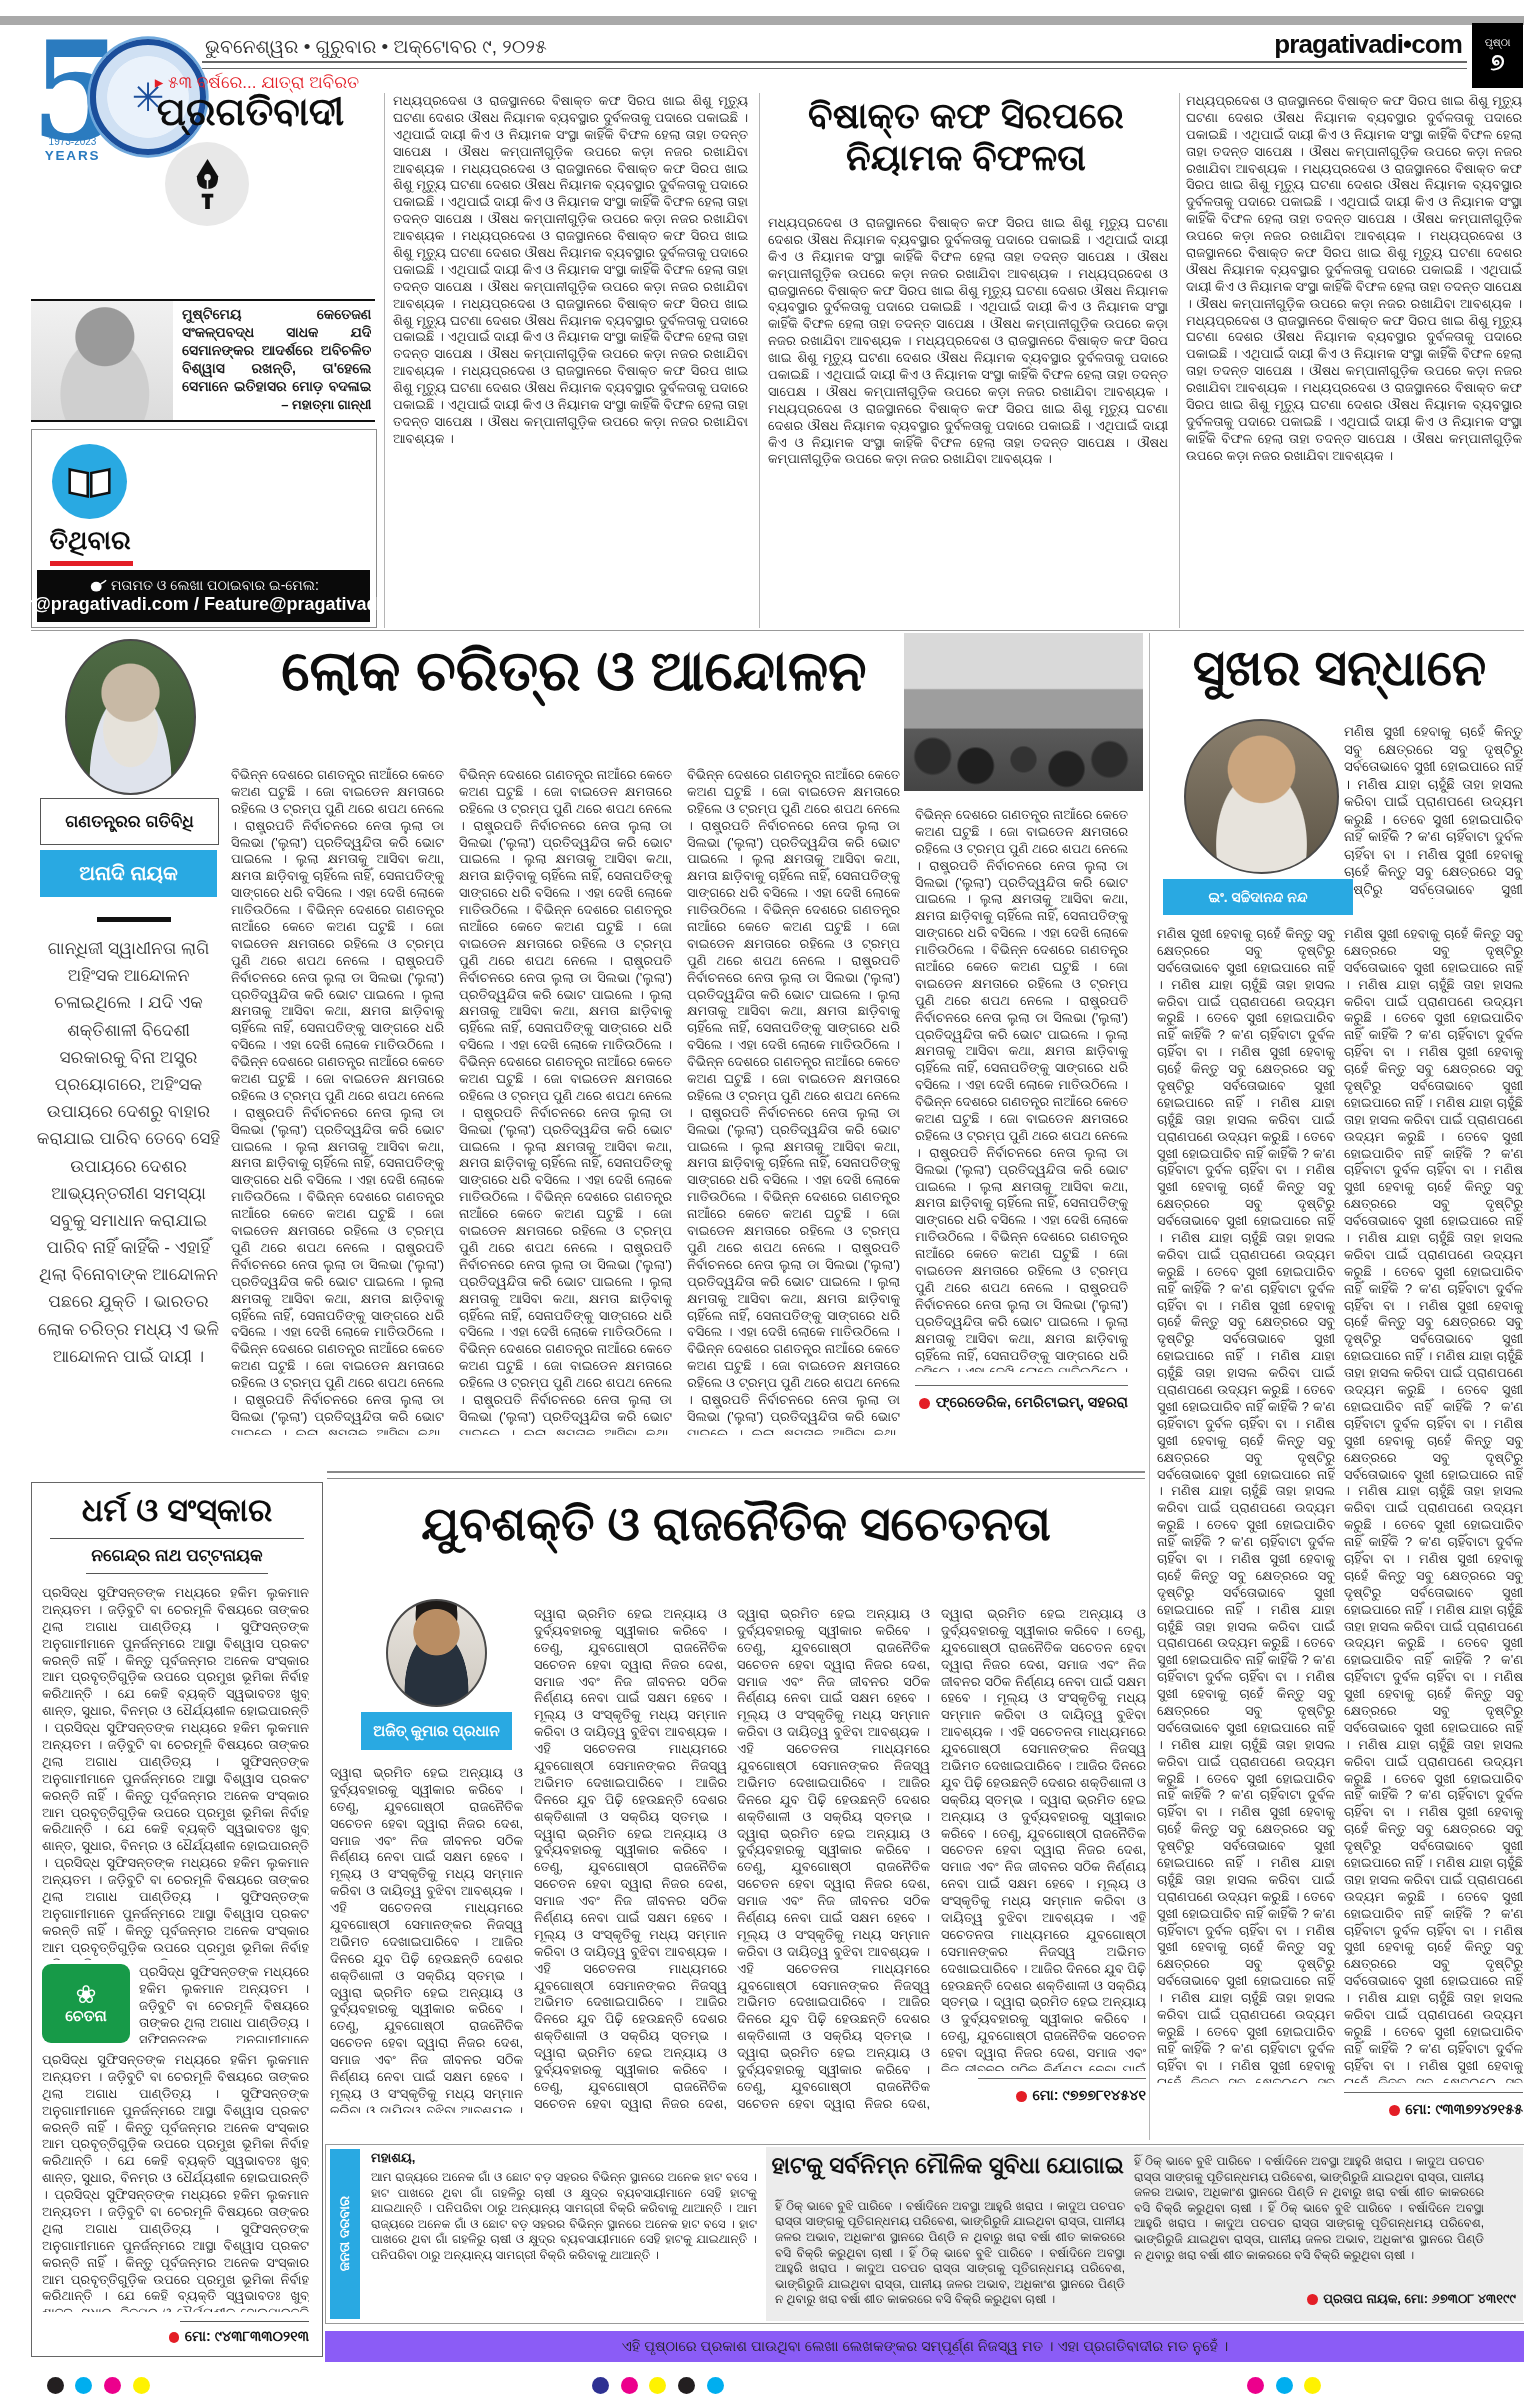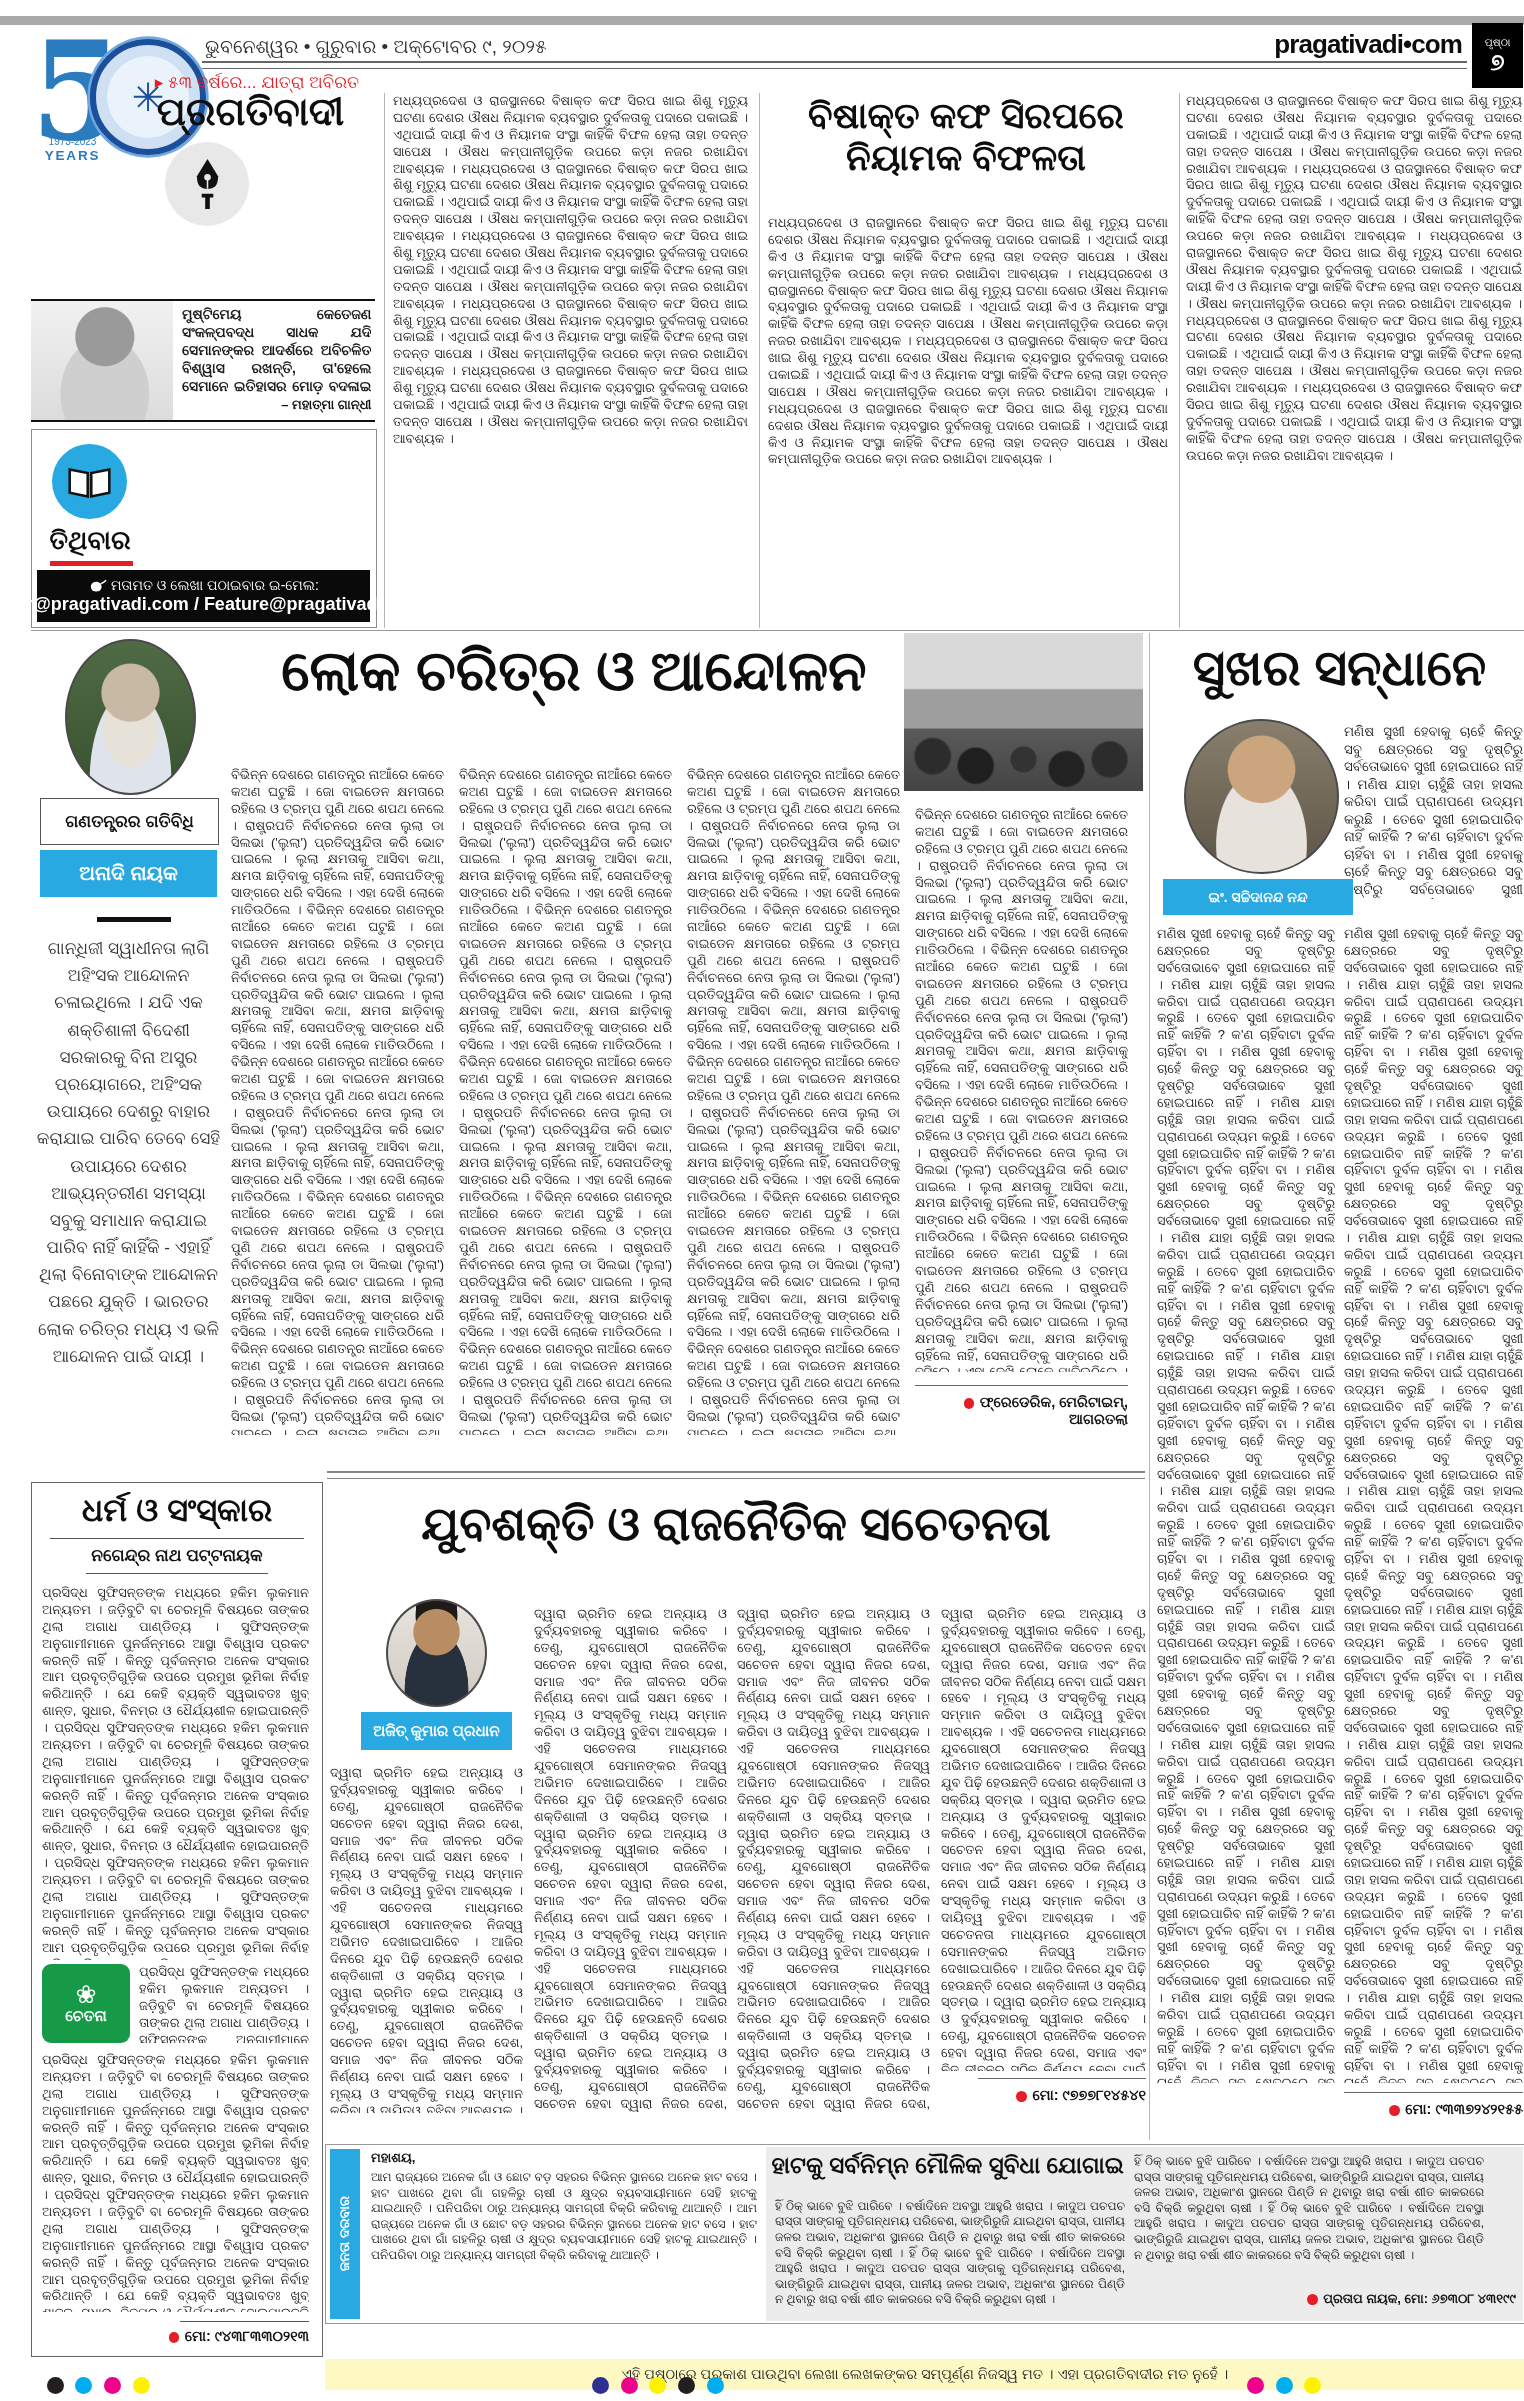--- a/index.html
+++ b/index.html
@@ -132,21 +132,21 @@
         radial-gradient(circle at 68% 86%,#222 0 8%,transparent 9%),
         radial-gradient(circle at 86% 80%,#2c2c2c 0 7%,transparent 8%),
         linear-gradient(#d9d9d9 0 35%,#9e9e9e 36% 60%,#5a5a5a 61%,#444);"></div>
 
   <div class="abs body-text" style="left:231px;top:767px;width:213px;height:668px;">ବିଭିନ୍ନ ଦେଶରେ ଗଣତନ୍ତ୍ର ନାଆଁରେ କେତେ କଅଣ ଘଟୁଛି । ଜୋ ବାଇଡେନ କ୍ଷମତାରେ ରହିଲେ ଓ ଟ୍ରମ୍ପ ପୁଣି ଥରେ ଶପଥ ନେଲେ । ରାଷ୍ଟ୍ରପତି ନିର୍ବାଚନରେ ନେତା ଲୁଲା ଡା ସିଲଭା ('ଲୁଲା') ପ୍ରତିଦ୍ୱନ୍ଦିତା କରି ଭୋଟ ପାଇଲେ । ଲୁଲା କ୍ଷମତାକୁ ଆସିବା କଥା, କ୍ଷମତା ଛାଡ଼ିବାକୁ ଚାହିଁଲେ ନାହିଁ, ସେନାପତିଙ୍କୁ ସାଙ୍ଗରେ ଧରି ବସିଲେ । ଏହା ଦେଖି ଲୋକେ ମାତିଉଠିଲେ । ବିଭିନ୍ନ ଦେଶରେ ଗଣତନ୍ତ୍ର ନାଆଁରେ କେତେ କଅଣ ଘଟୁଛି । ଜୋ ବାଇଡେନ କ୍ଷମତାରେ ରହିଲେ ଓ ଟ୍ରମ୍ପ ପୁଣି ଥରେ ଶପଥ ନେଲେ । ରାଷ୍ଟ୍ରପତି ନିର୍ବାଚନରେ ନେତା ଲୁଲା ଡା ସିଲଭା ('ଲୁଲା') ପ୍ରତିଦ୍ୱନ୍ଦିତା କରି ଭୋଟ ପାଇଲେ । ଲୁଲା କ୍ଷମତାକୁ ଆସିବା କଥା, କ୍ଷମତା ଛାଡ଼ିବାକୁ ଚାହିଁଲେ ନାହିଁ, ସେନାପତିଙ୍କୁ ସାଙ୍ଗରେ ଧରି ବସିଲେ । ଏହା ଦେଖି ଲୋକେ ମାତିଉଠିଲେ । ବିଭିନ୍ନ ଦେଶରେ ଗଣତନ୍ତ୍ର ନାଆଁରେ କେତେ କଅଣ ଘଟୁଛି । ଜୋ ବାଇଡେନ କ୍ଷମତାରେ ରହିଲେ ଓ ଟ୍ରମ୍ପ ପୁଣି ଥରେ ଶପଥ ନେଲେ । ରାଷ୍ଟ୍ରପତି ନିର୍ବାଚନରେ ନେତା ଲୁଲା ଡା ସିଲଭା ('ଲୁଲା') ପ୍ରତିଦ୍ୱନ୍ଦିତା କରି ଭୋଟ ପାଇଲେ । ଲୁଲା କ୍ଷମତାକୁ ଆସିବା କଥା, କ୍ଷମତା ଛାଡ଼ିବାକୁ ଚାହିଁଲେ ନାହିଁ, ସେନାପତିଙ୍କୁ ସାଙ୍ଗରେ ଧରି ବସିଲେ । ଏହା ଦେଖି ଲୋକେ ମାତିଉଠିଲେ । ବିଭିନ୍ନ ଦେଶରେ ଗଣତନ୍ତ୍ର ନାଆଁରେ କେତେ କଅଣ ଘଟୁଛି । ଜୋ ବାଇଡେନ କ୍ଷମତାରେ ରହିଲେ ଓ ଟ୍ରମ୍ପ ପୁଣି ଥରେ ଶପଥ ନେଲେ । ରାଷ୍ଟ୍ରପତି ନିର୍ବାଚନରେ ନେତା ଲୁଲା ଡା ସିଲଭା ('ଲୁଲା') ପ୍ରତିଦ୍ୱନ୍ଦିତା କରି ଭୋଟ ପାଇଲେ । ଲୁଲା କ୍ଷମତାକୁ ଆସିବା କଥା, କ୍ଷମତା ଛାଡ଼ିବାକୁ ଚାହିଁଲେ ନାହିଁ, ସେନାପତିଙ୍କୁ ସାଙ୍ଗରେ ଧରି ବସିଲେ । ଏହା ଦେଖି ଲୋକେ ମାତିଉଠିଲେ । ବିଭିନ୍ନ ଦେଶରେ ଗଣତନ୍ତ୍ର ନାଆଁରେ କେତେ କଅଣ ଘଟୁଛି । ଜୋ ବାଇଡେନ କ୍ଷମତାରେ ରହିଲେ ଓ ଟ୍ରମ୍ପ ପୁଣି ଥରେ ଶପଥ ନେଲେ । ରାଷ୍ଟ୍ରପତି ନିର୍ବାଚନରେ ନେତା ଲୁଲା ଡା ସିଲଭା ('ଲୁଲା') ପ୍ରତିଦ୍ୱନ୍ଦିତା କରି ଭୋଟ ପାଇଲେ । ଲୁଲା କ୍ଷମତାକୁ ଆସିବା କଥା, କ୍ଷମତା ଛାଡ଼ିବାକୁ ଚାହିଁଲେ ନାହିଁ, ସେନାପତିଙ୍କୁ ସାଙ୍ଗରେ ଧରି ବସିଲେ । ଏହା ଦେଖି ଲୋକେ ମାତିଉଠିଲେ । ବିଭିନ୍ନ ଦେଶରେ ଗଣତନ୍ତ୍ର ନାଆଁରେ କେତେ କଅଣ ଘଟୁଛି । ଜୋ ବାଇଡେନ କ୍ଷମତାରେ ରହିଲେ ଓ ଟ୍ରମ୍ପ ପୁଣି ଥରେ ଶପଥ ନେଲେ । ରାଷ୍ଟ୍ରପତି ନିର୍ବାଚନରେ ନେତା ଲୁଲା ଡା ସିଲଭା ('ଲୁଲା') ପ୍ରତିଦ୍ୱନ୍ଦିତା କରି ଭୋଟ ପାଇଲେ । ଲୁଲା କ୍ଷମତାକୁ ଆସିବା କଥା, କ୍ଷମତା ଛାଡ଼ିବାକୁ ଚାହିଁଲେ ନାହିଁ, ସେନାପତିଙ୍କୁ ସାଙ୍ଗରେ ଧରି ବସିଲେ । ଏହା ଦେଖି ଲୋକେ ମାତିଉଠିଲେ ।</div>
   <div class="abs body-text" style="left:459px;top:767px;width:213px;height:668px;">ବିଭିନ୍ନ ଦେଶରେ ଗଣତନ୍ତ୍ର ନାଆଁରେ କେତେ କଅଣ ଘଟୁଛି । ଜୋ ବାଇଡେନ କ୍ଷମତାରେ ରହିଲେ ଓ ଟ୍ରମ୍ପ ପୁଣି ଥରେ ଶପଥ ନେଲେ । ରାଷ୍ଟ୍ରପତି ନିର୍ବାଚନରେ ନେତା ଲୁଲା ଡା ସିଲଭା ('ଲୁଲା') ପ୍ରତିଦ୍ୱନ୍ଦିତା କରି ଭୋଟ ପାଇଲେ । ଲୁଲା କ୍ଷମତାକୁ ଆସିବା କଥା, କ୍ଷମତା ଛାଡ଼ିବାକୁ ଚାହିଁଲେ ନାହିଁ, ସେନାପତିଙ୍କୁ ସାଙ୍ଗରେ ଧରି ବସିଲେ । ଏହା ଦେଖି ଲୋକେ ମାତିଉଠିଲେ । ବିଭିନ୍ନ ଦେଶରେ ଗଣତନ୍ତ୍ର ନାଆଁରେ କେତେ କଅଣ ଘଟୁଛି । ଜୋ ବାଇଡେନ କ୍ଷମତାରେ ରହିଲେ ଓ ଟ୍ରମ୍ପ ପୁଣି ଥରେ ଶପଥ ନେଲେ । ରାଷ୍ଟ୍ରପତି ନିର୍ବାଚନରେ ନେତା ଲୁଲା ଡା ସିଲଭା ('ଲୁଲା') ପ୍ରତିଦ୍ୱନ୍ଦିତା କରି ଭୋଟ ପାଇଲେ । ଲୁଲା କ୍ଷମତାକୁ ଆସିବା କଥା, କ୍ଷମତା ଛାଡ଼ିବାକୁ ଚାହିଁଲେ ନାହିଁ, ସେନାପତିଙ୍କୁ ସାଙ୍ଗରେ ଧରି ବସିଲେ । ଏହା ଦେଖି ଲୋକେ ମାତିଉଠିଲେ । ବିଭିନ୍ନ ଦେଶରେ ଗଣତନ୍ତ୍ର ନାଆଁରେ କେତେ କଅଣ ଘଟୁଛି । ଜୋ ବାଇଡେନ କ୍ଷମତାରେ ରହିଲେ ଓ ଟ୍ରମ୍ପ ପୁଣି ଥରେ ଶପଥ ନେଲେ । ରାଷ୍ଟ୍ରପତି ନିର୍ବାଚନରେ ନେତା ଲୁଲା ଡା ସିଲଭା ('ଲୁଲା') ପ୍ରତିଦ୍ୱନ୍ଦିତା କରି ଭୋଟ ପାଇଲେ । ଲୁଲା କ୍ଷମତାକୁ ଆସିବା କଥା, କ୍ଷମତା ଛାଡ଼ିବାକୁ ଚାହିଁଲେ ନାହିଁ, ସେନାପତିଙ୍କୁ ସାଙ୍ଗରେ ଧରି ବସିଲେ । ଏହା ଦେଖି ଲୋକେ ମାତିଉଠିଲେ । ବିଭିନ୍ନ ଦେଶରେ ଗଣତନ୍ତ୍ର ନାଆଁରେ କେତେ କଅଣ ଘଟୁଛି । ଜୋ ବାଇଡେନ କ୍ଷମତାରେ ରହିଲେ ଓ ଟ୍ରମ୍ପ ପୁଣି ଥରେ ଶପଥ ନେଲେ । ରାଷ୍ଟ୍ରପତି ନିର୍ବାଚନରେ ନେତା ଲୁଲା ଡା ସିଲଭା ('ଲୁଲା') ପ୍ରତିଦ୍ୱନ୍ଦିତା କରି ଭୋଟ ପାଇଲେ । ଲୁଲା କ୍ଷମତାକୁ ଆସିବା କଥା, କ୍ଷମତା ଛାଡ଼ିବାକୁ ଚାହିଁଲେ ନାହିଁ, ସେନାପତିଙ୍କୁ ସାଙ୍ଗରେ ଧରି ବସିଲେ । ଏହା ଦେଖି ଲୋକେ ମାତିଉଠିଲେ । ବିଭିନ୍ନ ଦେଶରେ ଗଣତନ୍ତ୍ର ନାଆଁରେ କେତେ କଅଣ ଘଟୁଛି । ଜୋ ବାଇଡେନ କ୍ଷମତାରେ ରହିଲେ ଓ ଟ୍ରମ୍ପ ପୁଣି ଥରେ ଶପଥ ନେଲେ । ରାଷ୍ଟ୍ରପତି ନିର୍ବାଚନରେ ନେତା ଲୁଲା ଡା ସିଲଭା ('ଲୁଲା') ପ୍ରତିଦ୍ୱନ୍ଦିତା କରି ଭୋଟ ପାଇଲେ । ଲୁଲା କ୍ଷମତାକୁ ଆସିବା କଥା, କ୍ଷମତା ଛାଡ଼ିବାକୁ ଚାହିଁଲେ ନାହିଁ, ସେନାପତିଙ୍କୁ ସାଙ୍ଗରେ ଧରି ବସିଲେ । ଏହା ଦେଖି ଲୋକେ ମାତିଉଠିଲେ । ବିଭିନ୍ନ ଦେଶରେ ଗଣତନ୍ତ୍ର ନାଆଁରେ କେତେ କଅଣ ଘଟୁଛି । ଜୋ ବାଇଡେନ କ୍ଷମତାରେ ରହିଲେ ଓ ଟ୍ରମ୍ପ ପୁଣି ଥରେ ଶପଥ ନେଲେ । ରାଷ୍ଟ୍ରପତି ନିର୍ବାଚନରେ ନେତା ଲୁଲା ଡା ସିଲଭା ('ଲୁଲା') ପ୍ରତିଦ୍ୱନ୍ଦିତା କରି ଭୋଟ ପାଇଲେ । ଲୁଲା କ୍ଷମତାକୁ ଆସିବା କଥା, କ୍ଷମତା ଛାଡ଼ିବାକୁ ଚାହିଁଲେ ନାହିଁ, ସେନାପତିଙ୍କୁ ସାଙ୍ଗରେ ଧରି ବସିଲେ । ଏହା ଦେଖି ଲୋକେ ମାତିଉଠିଲେ ।</div>
   <div class="abs body-text" style="left:687px;top:767px;width:213px;height:668px;">ବିଭିନ୍ନ ଦେଶରେ ଗଣତନ୍ତ୍ର ନାଆଁରେ କେତେ କଅଣ ଘଟୁଛି । ଜୋ ବାଇଡେନ କ୍ଷମତାରେ ରହିଲେ ଓ ଟ୍ରମ୍ପ ପୁଣି ଥରେ ଶପଥ ନେଲେ । ରାଷ୍ଟ୍ରପତି ନିର୍ବାଚନରେ ନେତା ଲୁଲା ଡା ସିଲଭା ('ଲୁଲା') ପ୍ରତିଦ୍ୱନ୍ଦିତା କରି ଭୋଟ ପାଇଲେ । ଲୁଲା କ୍ଷମତାକୁ ଆସିବା କଥା, କ୍ଷମତା ଛାଡ଼ିବାକୁ ଚାହିଁଲେ ନାହିଁ, ସେନାପତିଙ୍କୁ ସାଙ୍ଗରେ ଧରି ବସିଲେ । ଏହା ଦେଖି ଲୋକେ ମାତିଉଠିଲେ । ବିଭିନ୍ନ ଦେଶରେ ଗଣତନ୍ତ୍ର ନାଆଁରେ କେତେ କଅଣ ଘଟୁଛି । ଜୋ ବାଇଡେନ କ୍ଷମତାରେ ରହିଲେ ଓ ଟ୍ରମ୍ପ ପୁଣି ଥରେ ଶପଥ ନେଲେ । ରାଷ୍ଟ୍ରପତି ନିର୍ବାଚନରେ ନେତା ଲୁଲା ଡା ସିଲଭା ('ଲୁଲା') ପ୍ରତିଦ୍ୱନ୍ଦିତା କରି ଭୋଟ ପାଇଲେ । ଲୁଲା କ୍ଷମତାକୁ ଆସିବା କଥା, କ୍ଷମତା ଛାଡ଼ିବାକୁ ଚାହିଁଲେ ନାହିଁ, ସେନାପତିଙ୍କୁ ସାଙ୍ଗରେ ଧରି ବସିଲେ । ଏହା ଦେଖି ଲୋକେ ମାତିଉଠିଲେ । ବିଭିନ୍ନ ଦେଶରେ ଗଣତନ୍ତ୍ର ନାଆଁରେ କେତେ କଅଣ ଘଟୁଛି । ଜୋ ବାଇଡେନ କ୍ଷମତାରେ ରହିଲେ ଓ ଟ୍ରମ୍ପ ପୁଣି ଥରେ ଶପଥ ନେଲେ । ରାଷ୍ଟ୍ରପତି ନିର୍ବାଚନରେ ନେତା ଲୁଲା ଡା ସିଲଭା ('ଲୁଲା') ପ୍ରତିଦ୍ୱନ୍ଦିତା କରି ଭୋଟ ପାଇଲେ । ଲୁଲା କ୍ଷମତାକୁ ଆସିବା କଥା, କ୍ଷମତା ଛାଡ଼ିବାକୁ ଚାହିଁଲେ ନାହିଁ, ସେନାପତିଙ୍କୁ ସାଙ୍ଗରେ ଧରି ବସିଲେ । ଏହା ଦେଖି ଲୋକେ ମାତିଉଠିଲେ । ବିଭିନ୍ନ ଦେଶରେ ଗଣତନ୍ତ୍ର ନାଆଁରେ କେତେ କଅଣ ଘଟୁଛି । ଜୋ ବାଇଡେନ କ୍ଷମତାରେ ରହିଲେ ଓ ଟ୍ରମ୍ପ ପୁଣି ଥରେ ଶପଥ ନେଲେ । ରାଷ୍ଟ୍ରପତି ନିର୍ବାଚନରେ ନେତା ଲୁଲା ଡା ସିଲଭା ('ଲୁଲା') ପ୍ରତିଦ୍ୱନ୍ଦିତା କରି ଭୋଟ ପାଇଲେ । ଲୁଲା କ୍ଷମତାକୁ ଆସିବା କଥା, କ୍ଷମତା ଛାଡ଼ିବାକୁ ଚାହିଁଲେ ନାହିଁ, ସେନାପତିଙ୍କୁ ସାଙ୍ଗରେ ଧରି ବସିଲେ । ଏହା ଦେଖି ଲୋକେ ମାତିଉଠିଲେ । ବିଭିନ୍ନ ଦେଶରେ ଗଣତନ୍ତ୍ର ନାଆଁରେ କେତେ କଅଣ ଘଟୁଛି । ଜୋ ବାଇଡେନ କ୍ଷମତାରେ ରହିଲେ ଓ ଟ୍ରମ୍ପ ପୁଣି ଥରେ ଶପଥ ନେଲେ । ରାଷ୍ଟ୍ରପତି ନିର୍ବାଚନରେ ନେତା ଲୁଲା ଡା ସିଲଭା ('ଲୁଲା') ପ୍ରତିଦ୍ୱନ୍ଦିତା କରି ଭୋଟ ପାଇଲେ । ଲୁଲା କ୍ଷମତାକୁ ଆସିବା କଥା, କ୍ଷମତା ଛାଡ଼ିବାକୁ ଚାହିଁଲେ ନାହିଁ, ସେନାପତିଙ୍କୁ ସାଙ୍ଗରେ ଧରି ବସିଲେ । ଏହା ଦେଖି ଲୋକେ ମାତିଉଠିଲେ । ବିଭିନ୍ନ ଦେଶରେ ଗଣତନ୍ତ୍ର ନାଆଁରେ କେତେ କଅଣ ଘଟୁଛି । ଜୋ ବାଇଡେନ କ୍ଷମତାରେ ରହିଲେ ଓ ଟ୍ରମ୍ପ ପୁଣି ଥରେ ଶପଥ ନେଲେ । ରାଷ୍ଟ୍ରପତି ନିର୍ବାଚନରେ ନେତା ଲୁଲା ଡା ସିଲଭା ('ଲୁଲା') ପ୍ରତିଦ୍ୱନ୍ଦିତା କରି ଭୋଟ ପାଇଲେ । ଲୁଲା କ୍ଷମତାକୁ ଆସିବା କଥା, କ୍ଷମତା ଛାଡ଼ିବାକୁ ଚାହିଁଲେ ନାହିଁ, ସେନାପତିଙ୍କୁ ସାଙ୍ଗରେ ଧରି ବସିଲେ । ଏହା ଦେଖି ଲୋକେ ମାତିଉଠିଲେ ।</div>
   <div class="abs body-text" style="left:915px;top:807px;width:213px;height:565px;">ବିଭିନ୍ନ ଦେଶରେ ଗଣତନ୍ତ୍ର ନାଆଁରେ କେତେ କଅଣ ଘଟୁଛି । ଜୋ ବାଇଡେନ କ୍ଷମତାରେ ରହିଲେ ଓ ଟ୍ରମ୍ପ ପୁଣି ଥରେ ଶପଥ ନେଲେ । ରାଷ୍ଟ୍ରପତି ନିର୍ବାଚନରେ ନେତା ଲୁଲା ଡା ସିଲଭା ('ଲୁଲା') ପ୍ରତିଦ୍ୱନ୍ଦିତା କରି ଭୋଟ ପାଇଲେ । ଲୁଲା କ୍ଷମତାକୁ ଆସିବା କଥା, କ୍ଷମତା ଛାଡ଼ିବାକୁ ଚାହିଁଲେ ନାହିଁ, ସେନାପତିଙ୍କୁ ସାଙ୍ଗରେ ଧରି ବସିଲେ । ଏହା ଦେଖି ଲୋକେ ମାତିଉଠିଲେ । ବିଭିନ୍ନ ଦେଶରେ ଗଣତନ୍ତ୍ର ନାଆଁରେ କେତେ କଅଣ ଘଟୁଛି । ଜୋ ବାଇଡେନ କ୍ଷମତାରେ ରହିଲେ ଓ ଟ୍ରମ୍ପ ପୁଣି ଥରେ ଶପଥ ନେଲେ । ରାଷ୍ଟ୍ରପତି ନିର୍ବାଚନରେ ନେତା ଲୁଲା ଡା ସିଲଭା ('ଲୁଲା') ପ୍ରତିଦ୍ୱନ୍ଦିତା କରି ଭୋଟ ପାଇଲେ । ଲୁଲା କ୍ଷମତାକୁ ଆସିବା କଥା, କ୍ଷମତା ଛାଡ଼ିବାକୁ ଚାହିଁଲେ ନାହିଁ, ସେନାପତିଙ୍କୁ ସାଙ୍ଗରେ ଧରି ବସିଲେ । ଏହା ଦେଖି ଲୋକେ ମାତିଉଠିଲେ । ବିଭିନ୍ନ ଦେଶରେ ଗଣତନ୍ତ୍ର ନାଆଁରେ କେତେ କଅଣ ଘଟୁଛି । ଜୋ ବାଇଡେନ କ୍ଷମତାରେ ରହିଲେ ଓ ଟ୍ରମ୍ପ ପୁଣି ଥରେ ଶପଥ ନେଲେ । ରାଷ୍ଟ୍ରପତି ନିର୍ବାଚନରେ ନେତା ଲୁଲା ଡା ସିଲଭା ('ଲୁଲା') ପ୍ରତିଦ୍ୱନ୍ଦିତା କରି ଭୋଟ ପାଇଲେ । ଲୁଲା କ୍ଷମତାକୁ ଆସିବା କଥା, କ୍ଷମତା ଛାଡ଼ିବାକୁ ଚାହିଁଲେ ନାହିଁ, ସେନାପତିଙ୍କୁ ସାଙ୍ଗରେ ଧରି ବସିଲେ । ଏହା ଦେଖି ଲୋକେ ମାତିଉଠିଲେ । ବିଭିନ୍ନ ଦେଶରେ ଗଣତନ୍ତ୍ର ନାଆଁରେ କେତେ କଅଣ ଘଟୁଛି । ଜୋ ବାଇଡେନ କ୍ଷମତାରେ ରହିଲେ ଓ ଟ୍ରମ୍ପ ପୁଣି ଥରେ ଶପଥ ନେଲେ । ରାଷ୍ଟ୍ରପତି ନିର୍ବାଚନରେ ନେତା ଲୁଲା ଡା ସିଲଭା ('ଲୁଲା') ପ୍ରତିଦ୍ୱନ୍ଦିତା କରି ଭୋଟ ପାଇଲେ । ଲୁଲା କ୍ଷମତାକୁ ଆସିବା କଥା, କ୍ଷମତା ଛାଡ଼ିବାକୁ ଚାହିଁଲେ ନାହିଁ, ସେନାପତିଙ୍କୁ ସାଙ୍ଗରେ ଧରି ବସିଲେ । ଏହା ଦେଖି ଲୋକେ ମାତିଉଠିଲେ । ବିଭିନ୍ନ ଦେଶରେ ଗଣତନ୍ତ୍ର ନାଆଁରେ କେତେ କଅଣ ଘଟୁଛି । ଜୋ ବାଇଡେନ କ୍ଷମତାରେ ରହିଲେ ଓ ଟ୍ରମ୍ପ ପୁଣି ଥରେ ଶପଥ ନେଲେ । ରାଷ୍ଟ୍ରପତି ନିର୍ବାଚନରେ ନେତା ଲୁଲା ଡା ସିଲଭା ('ଲୁଲା') ପ୍ରତିଦ୍ୱନ୍ଦିତା କରି ଭୋଟ ପାଇଲେ । ଲୁଲା କ୍ଷମତାକୁ ଆସିବା କଥା, କ୍ଷମତା ଛାଡ଼ିବାକୁ ଚାହିଁଲେ ନାହିଁ, ସେନାପତିଙ୍କୁ ସାଙ୍ଗରେ ଧରି ବସିଲେ । ଏହା ଦେଖି ଲୋକେ ମାତିଉଠିଲେ ।</div>
   <div class="abs hline" style="left:915px;top:1385px;width:213px;"></div>
   <div class="abs" style="left:915px;top:1394px;width:213px;height:48px;text-align:right;font-weight:bold;font-size:14.4px;overflow:hidden;">
-    <span class="red-dot"></span><span>ଫ୍ରେଡେରିକ, ମେରିଟାଇମ୍, ଆଗରତଲା</span>
+    <span class="red-dot"></span><span>ଫ୍ରେଡେରିକ, ମେରିଟାଇମ୍, ସହରରା</span>
   </div>
 
   <div class="abs vline" style="left:1149px;top:633px;height:1507px;"></div>
 
   <div class="abs headline" style="left:1157px;top:639px;width:365px;height:83px;font-size:50px;white-space:nowrap;">ସୁଖର ସନ୍ଧାନେ</div>
 
   <div class="abs oval" style="left:1184px;top:719px;width:151px;height:151px;background:
         radial-gradient(circle at 50% 32%,#caa57e 0 26%,transparent 27%),
         radial-gradient(ellipse at 50% 82%,#e7e3dc 0 42%,transparent 43%),
         linear-gradient(#8a7f6d,#5c5446);"></div>
@@ -216,21 +216,21 @@
     <div class="abs" style="left:440px;top:1.8px;width:757px;height:174px;background:#ececec;">
       <div class="abs headline" style="left:5.4px;top:5.4px;width:354px;height:39px;font-size:23px;white-space:nowrap;">ହାଟକୁ ସର୍ବନିମ୍ନ ମୌଳିକ ସୁବିଧା ଯୋଗାଇ ଦିଆଯାଉ</div>
       <div class="abs small-text" style="left:9px;top:52px;width:350px;height:115px;">ହିଁ ଠିକ୍ ଭାବେ ବୁଝି ପାରିବେ । ବର୍ଷାଦିନେ ଅବସ୍ଥା ଆହୁରି ଖରାପ । କାଦୁଅ ପଚପଚ ରାସ୍ତା ସାଙ୍ଗକୁ ପୂତିଗନ୍ଧମୟ ପରିବେଶ, ଭାଙ୍ଗିରୁଜି ଯାଇଥିବା ରାସ୍ତା, ପାନୀୟ ଜଳର ଅଭାବ, ଅଧିକାଂଶ ସ୍ଥାନରେ ପିଣ୍ଡି ନ ଥିବାରୁ ଖରା ବର୍ଷା ଶୀତ କାକରରେ ବସି ବିକ୍ରି କରୁଥିବା ଚାଷୀ । ହିଁ ଠିକ୍ ଭାବେ ବୁଝି ପାରିବେ । ବର୍ଷାଦିନେ ଅବସ୍ଥା ଆହୁରି ଖରାପ । କାଦୁଅ ପଚପଚ ରାସ୍ତା ସାଙ୍ଗକୁ ପୂତିଗନ୍ଧମୟ ପରିବେଶ, ଭାଙ୍ଗିରୁଜି ଯାଇଥିବା ରାସ୍ତା, ପାନୀୟ ଜଳର ଅଭାବ, ଅଧିକାଂଶ ସ୍ଥାନରେ ପିଣ୍ଡି ନ ଥିବାରୁ ଖରା ବର୍ଷା ଶୀତ କାକରରେ ବସି ବିକ୍ରି କରୁଥିବା ଚାଷୀ ।</div>
       <div class="abs small-text" style="left:368px;top:7.2px;width:350px;height:129px;">ହିଁ ଠିକ୍ ଭାବେ ବୁଝି ପାରିବେ । ବର୍ଷାଦିନେ ଅବସ୍ଥା ଆହୁରି ଖରାପ । କାଦୁଅ ପଚପଚ ରାସ୍ତା ସାଙ୍ଗକୁ ପୂତିଗନ୍ଧମୟ ପରିବେଶ, ଭାଙ୍ଗିରୁଜି ଯାଇଥିବା ରାସ୍ତା, ପାନୀୟ ଜଳର ଅଭାବ, ଅଧିକାଂଶ ସ୍ଥାନରେ ପିଣ୍ଡି ନ ଥିବାରୁ ଖରା ବର୍ଷା ଶୀତ କାକରରେ ବସି ବିକ୍ରି କରୁଥିବା ଚାଷୀ । ହିଁ ଠିକ୍ ଭାବେ ବୁଝି ପାରିବେ । ବର୍ଷାଦିନେ ଅବସ୍ଥା ଆହୁରି ଖରାପ । କାଦୁଅ ପଚପଚ ରାସ୍ତା ସାଙ୍ଗକୁ ପୂତିଗନ୍ଧମୟ ପରିବେଶ, ଭାଙ୍ଗିରୁଜି ଯାଇଥିବା ରାସ୍ତା, ପାନୀୟ ଜଳର ଅଭାବ, ଅଧିକାଂଶ ସ୍ଥାନରେ ପିଣ୍ଡି ନ ଥିବାରୁ ଖରା ବର୍ଷା ଶୀତ କାକରରେ ବସି ବିକ୍ରି କରୁଥିବା ଚାଷୀ ।</div>
       <div class="abs phone" style="left:484px;top:144px;width:266px;font-size:13px;">
         <span class="red-dot"></span><span>ପ୍ରତାପ ନାୟକ, ମୋ: ୬୭୩୦୮ ୪୩୧୯୯</span>
       </div>
     </div>
   </div>
 
-  <div class="abs" style="left:325px;top:2331px;width:1200px;height:30.5px;background:#fef9c3;display:flex;align-items:center;justify-content:center;margin-top:28px;">
+  <div class="abs" style="left:325px;top:2331px;width:1200px;height:30.5px;background:#8b5cf6;display:flex;align-items:center;justify-content:center;">
     <span style="font-size:14.4px;color:#222;white-space:nowrap;overflow:hidden;">ଏହି ପୃଷ୍ଠାରେ ପ୍ରକାଶ ପାଉଥିବା ଲେଖା ଲେଖକଙ୍କର ସମ୍ପୂର୍ଣ୍ଣ ନିଜସ୍ୱ ମତ । ଏହା ପ୍ରଗତିବାଦୀର ମତ ନୁହେଁ ।</span>
   </div>
 
   <div id="marks">
       <div class="dot" style="left: 47px; top: 2377px; background: rgb(35, 31, 32);"></div>
       <div class="dot" style="left: 75px; top: 2377px; background: rgb(0, 174, 239);"></div>
       <div class="dot" style="left: 104px; top: 2377px; background: rgb(236, 0, 140);"></div>
       <div class="dot" style="left: 133px; top: 2377px; background: rgb(255, 242, 0);"></div>
       <div class="dot" style="left: 592px; top: 2377px; background: rgb(46, 49, 146);"></div>
       <div class="dot" style="left: 621px; top: 2377px; background: rgb(236, 0, 140);"></div>

